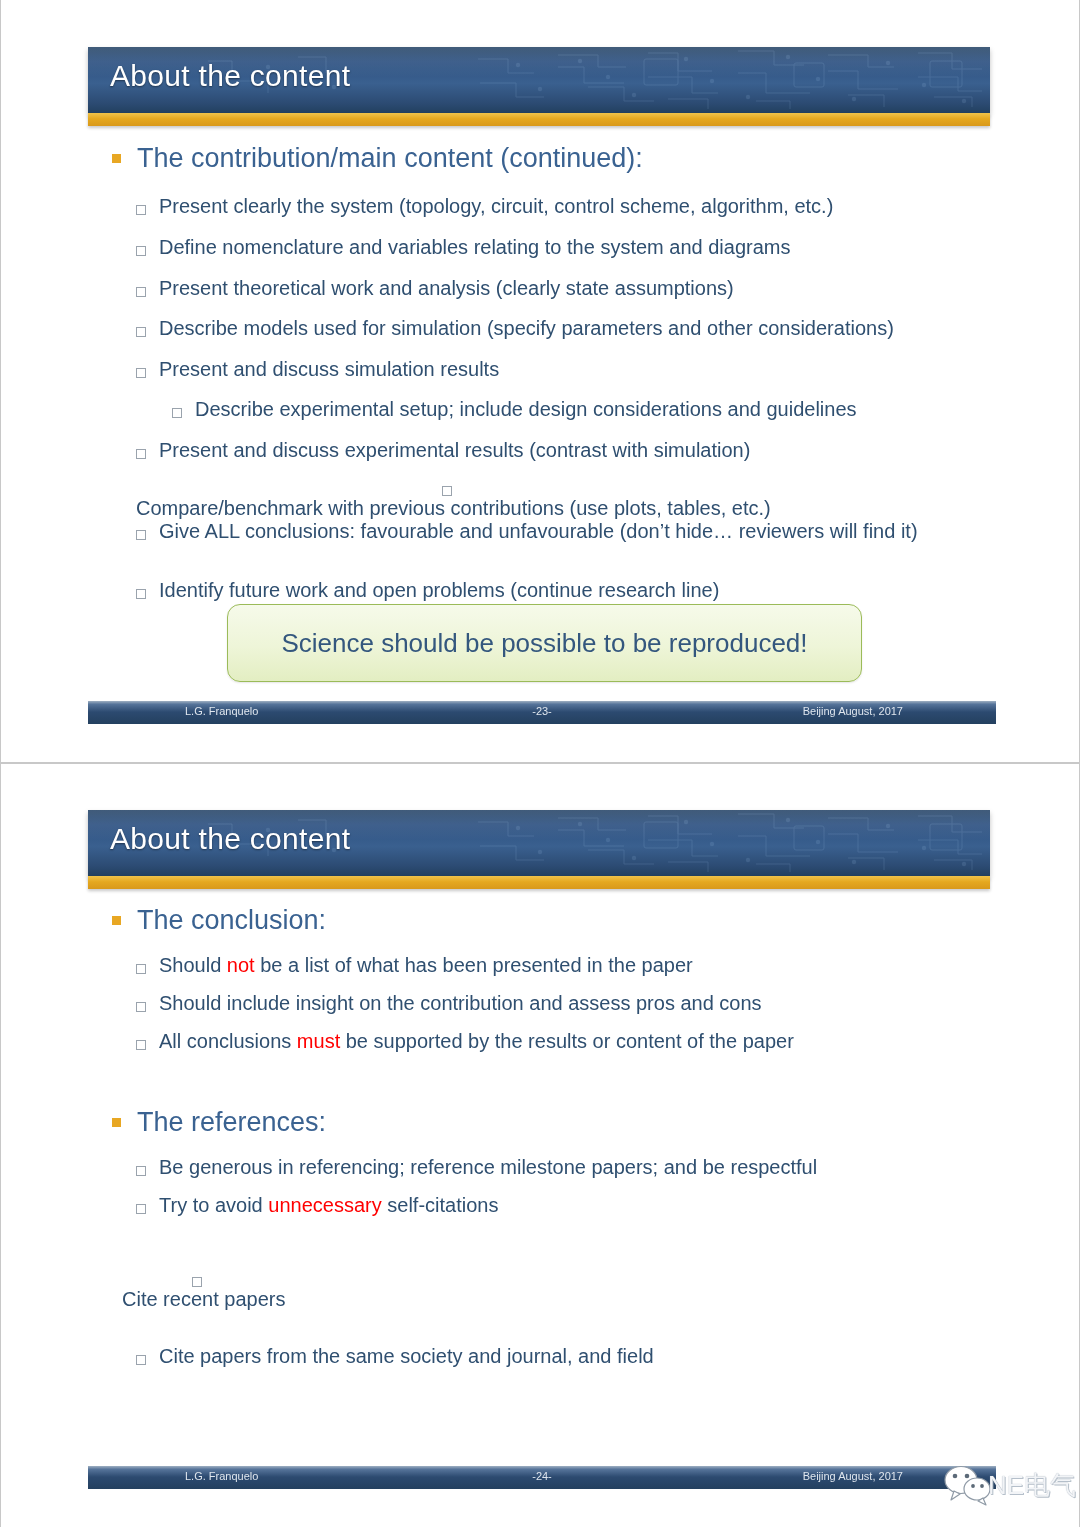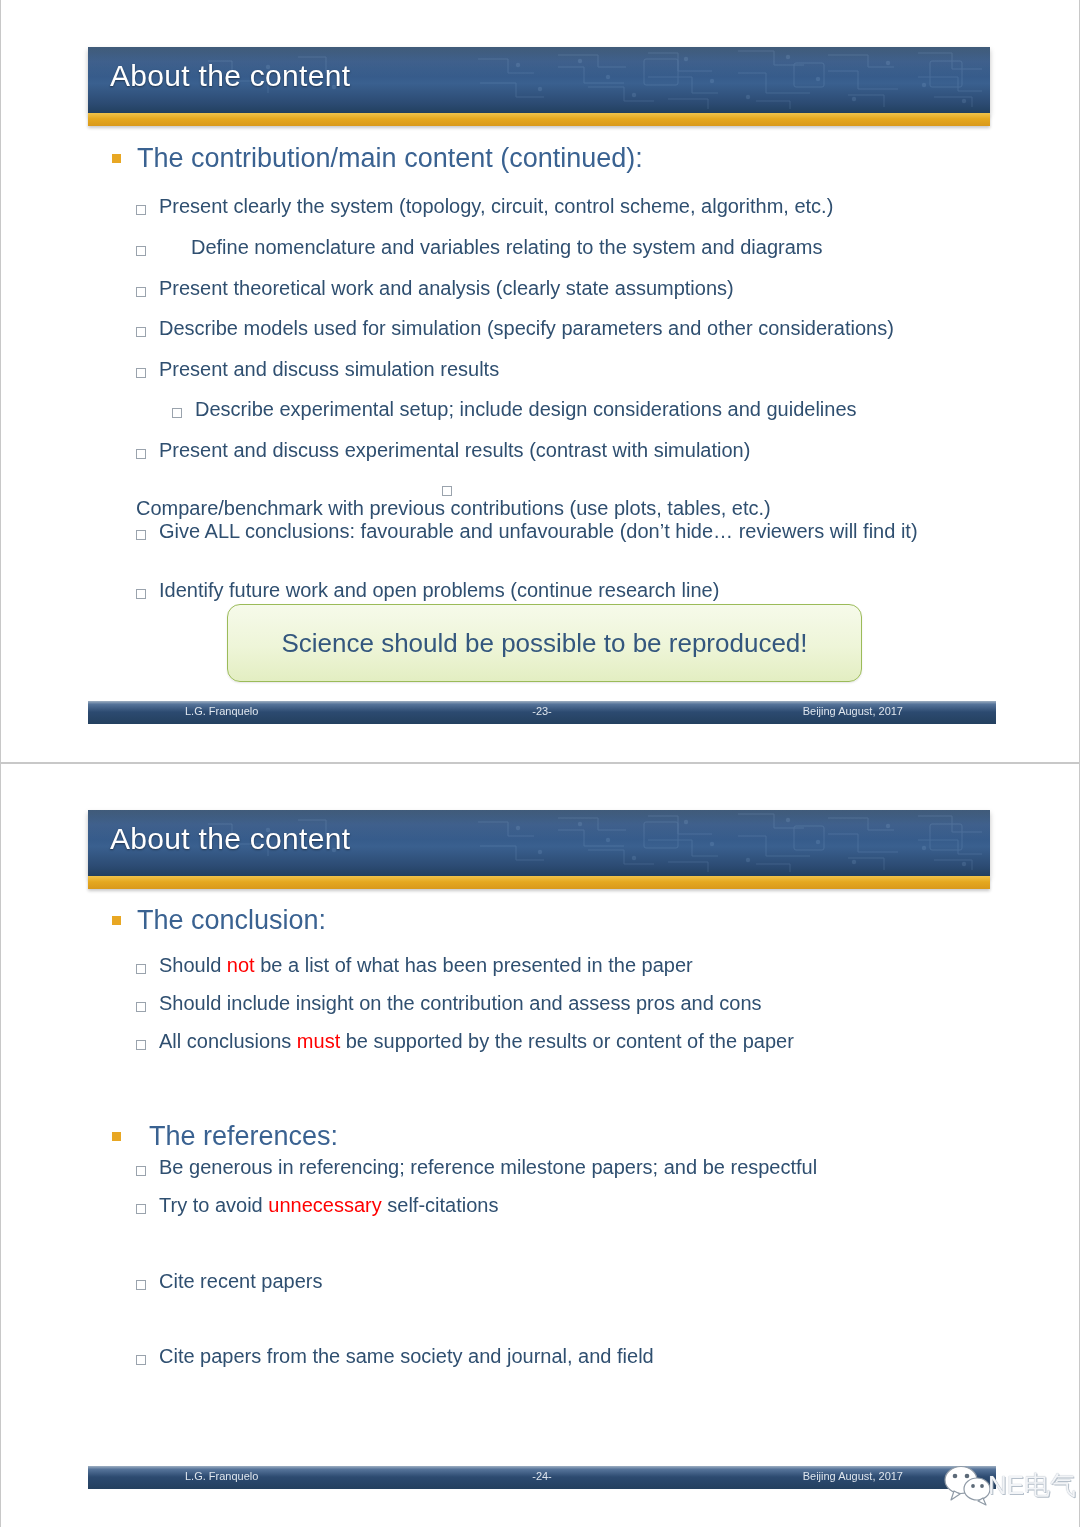--- a/index.html
+++ b/index.html
@@ -166,21 +166,21 @@
 
     <div class="lvl1" style="left:112px;top:143px;">
       <span class="bul"></span>
       <span>The contribution/main content (continued):</span>
     </div>
 
     <div class="lvl2" style="left:136px;top:194px;">
       <span class="bul"></span>
       <span>Present clearly the system (topology, circuit, control scheme, algorithm, etc.)</span>
     </div>
-    <div class="lvl2" style="left:136px;top:235px;gap:32px;">
+    <div class="lvl2" style="left:136px;top:235px;">
       <span class="bul"></span>
       <span>Define nomenclature and variables relating to the system and diagrams</span>
     </div>
     <div class="lvl2" style="left:136px;top:276px;">
       <span class="bul"></span>
       <span>Present theoretical work and analysis (clearly state assumptions)</span>
     </div>
     <div class="lvl2" style="left:136px;top:316px;">
       <span class="bul"></span>
       <span>Describe models used for simulation (specify parameters and other considerations)</span>
@@ -275,35 +275,35 @@
     </div>
     <div class="lvl2" style="left:136px;top:227px;">
       <span class="bul"></span>
       <span><span>Should include insight on the contribution and assess pros and cons</span><span class="red"></span><span></span></span>
     </div>
     <div class="lvl2" style="left:136px;top:265px;">
       <span class="bul"></span>
       <span><span> All conclusions </span><span class="red">must</span><span> be supported by the results or content of the paper</span></span>
     </div>
 
-    <div class="lvl1" style="left:112px;top:357px;gap:12px;">
+    <div class="lvl1" style="left:112px;top:343px;">
       <span class="bul"></span>
       <span>The references:</span>
     </div>
 
     <div class="lvl2" style="left:136px;top:391px;">
       <span class="bul"></span>
       <span><span>Be generous in referencing; reference milestone papers; and be respectful</span><span class="red"></span><span></span></span>
     </div>
     <div class="lvl2" style="left:136px;top:429px;">
       <span class="bul"></span>
       <span><span>Try to avoid </span><span class="red">unnecessary</span><span> self-citations</span></span>
     </div>
 
-    <div class="lvl2" style="left:136px;top:505px;">
+    <div class="lvl2" style="left:122px;top:505px;flex-direction:column;">
       <span class="bul"></span>
       <span><span>Cite recent papers</span><span class="red"></span><span></span></span>
     </div>
 
     <div class="lvl2" style="left:136px;top:580px;">
       <span class="bul"></span>
       <span><span>Cite papers from the same society and journal, and field</span><span class="red"></span><span></span></span>
     </div>
 
     <div class="footer" style="top:702px">

